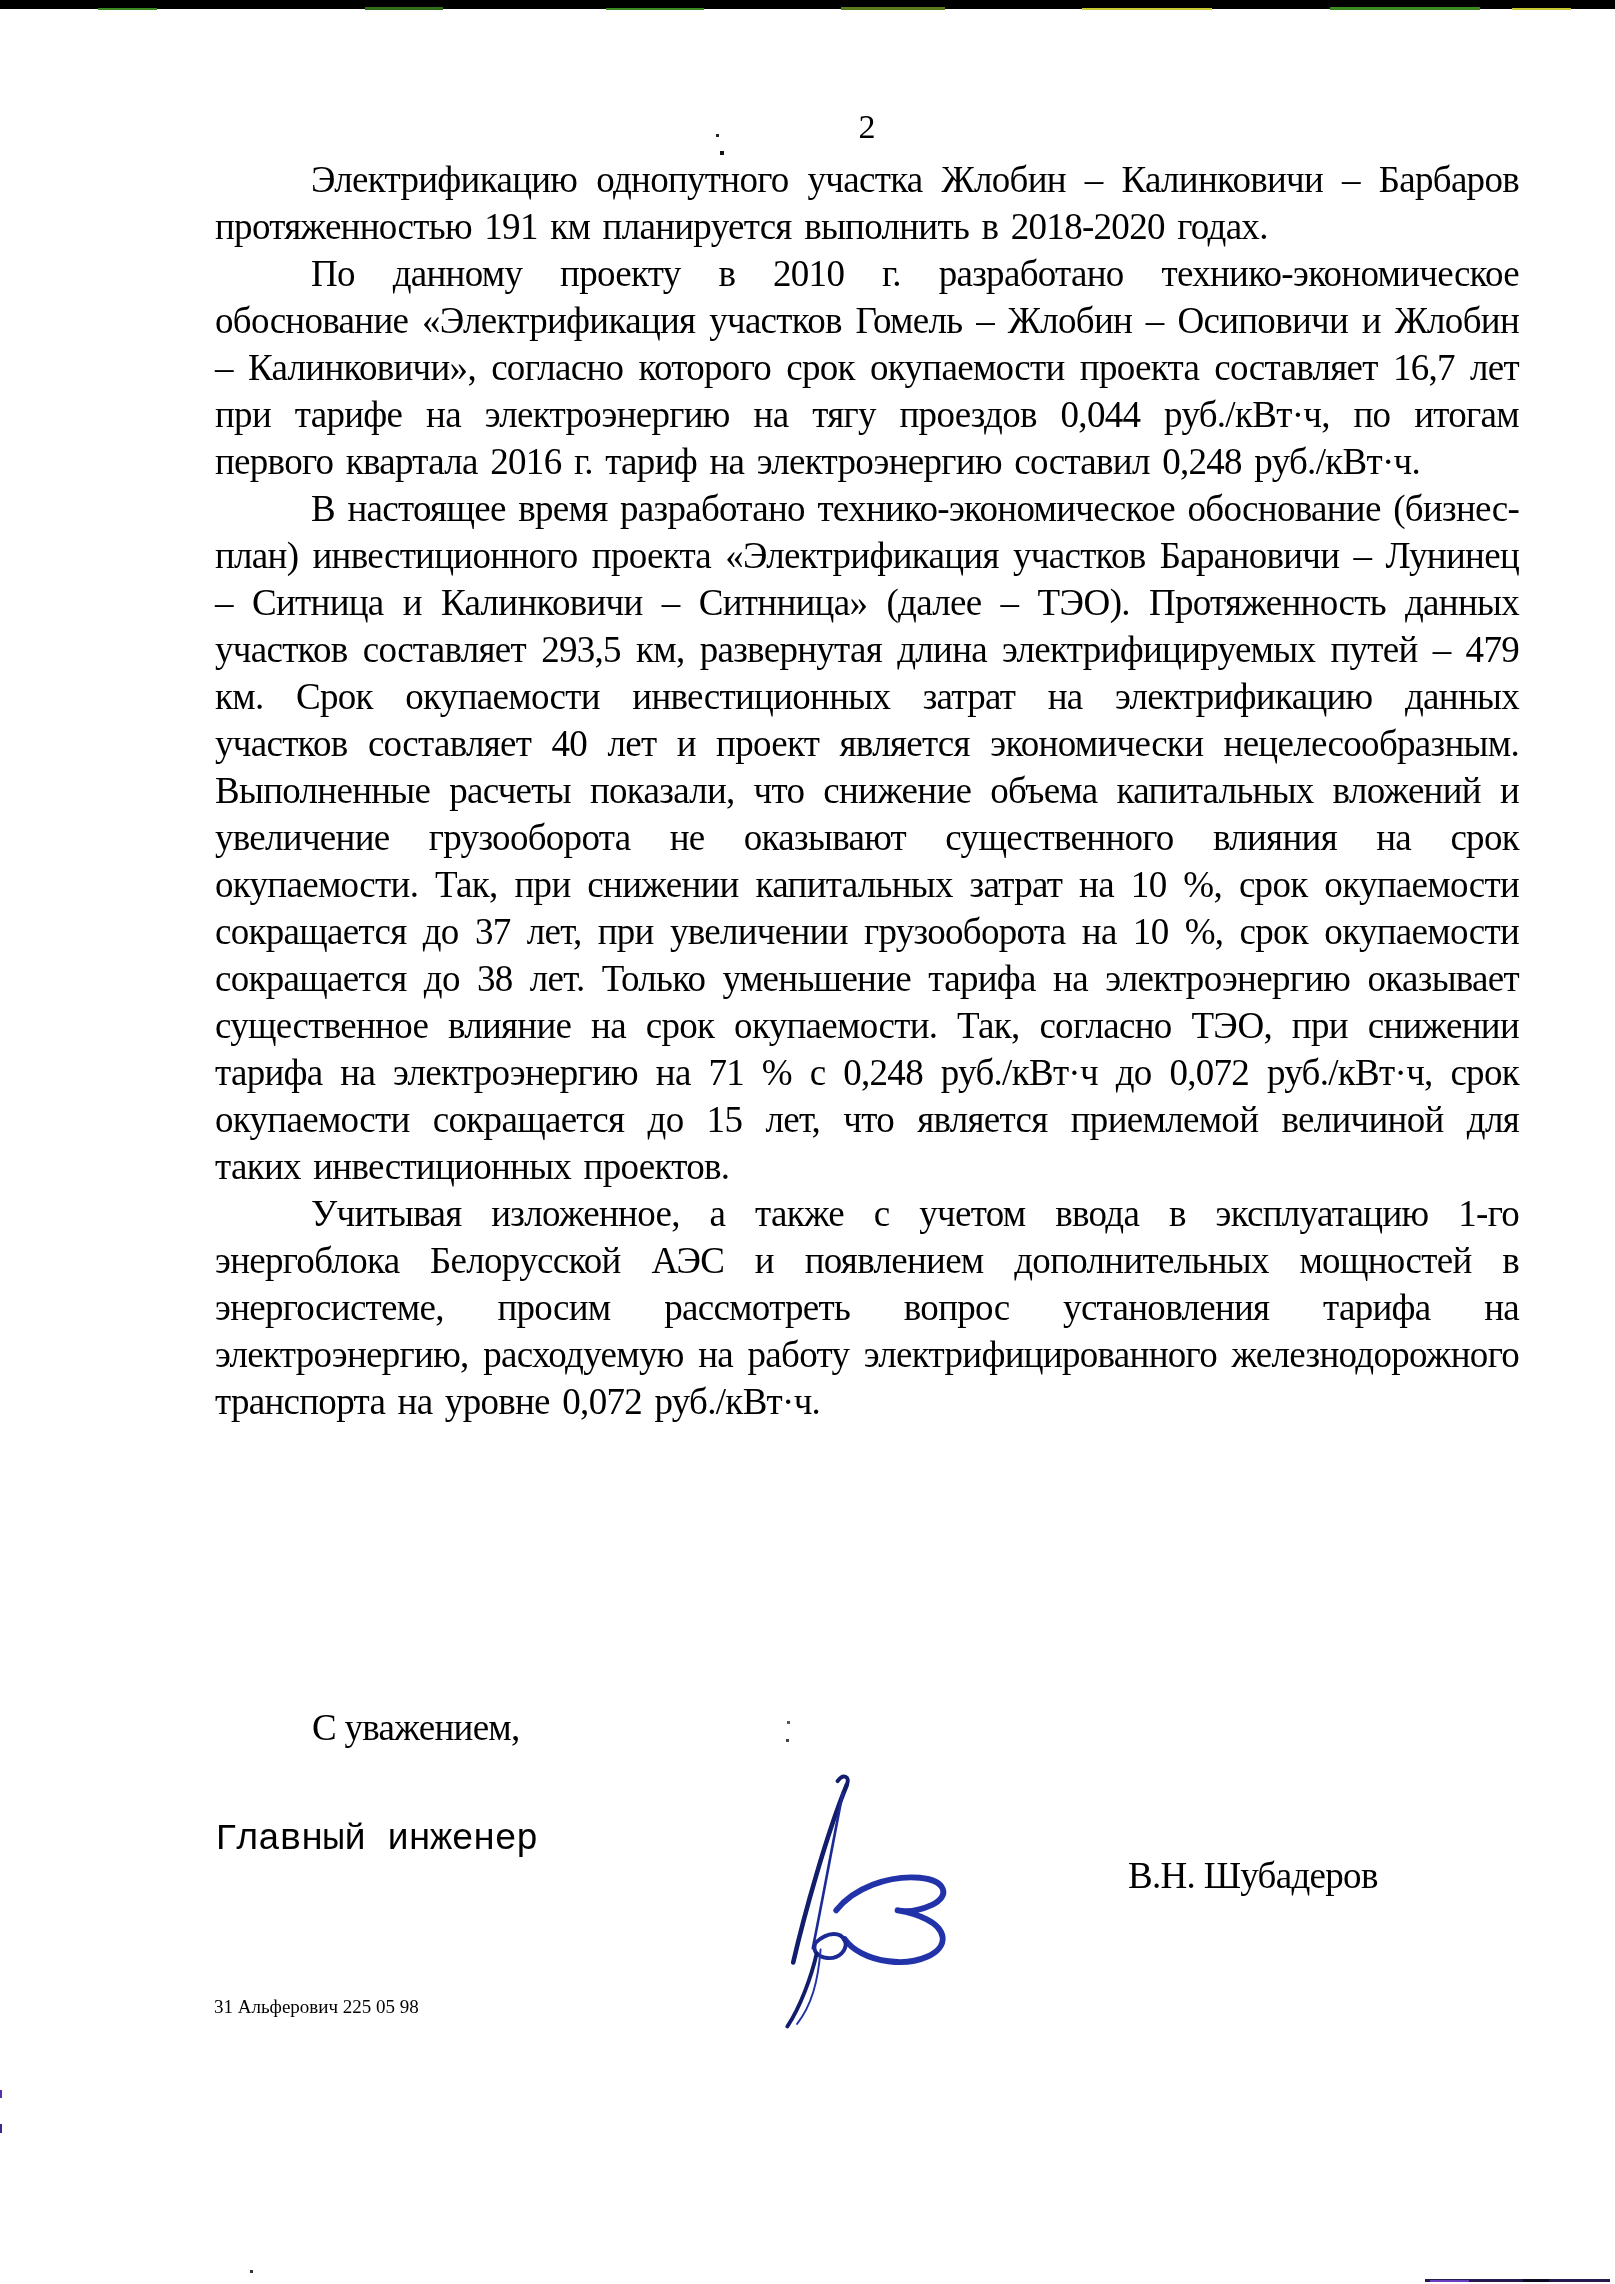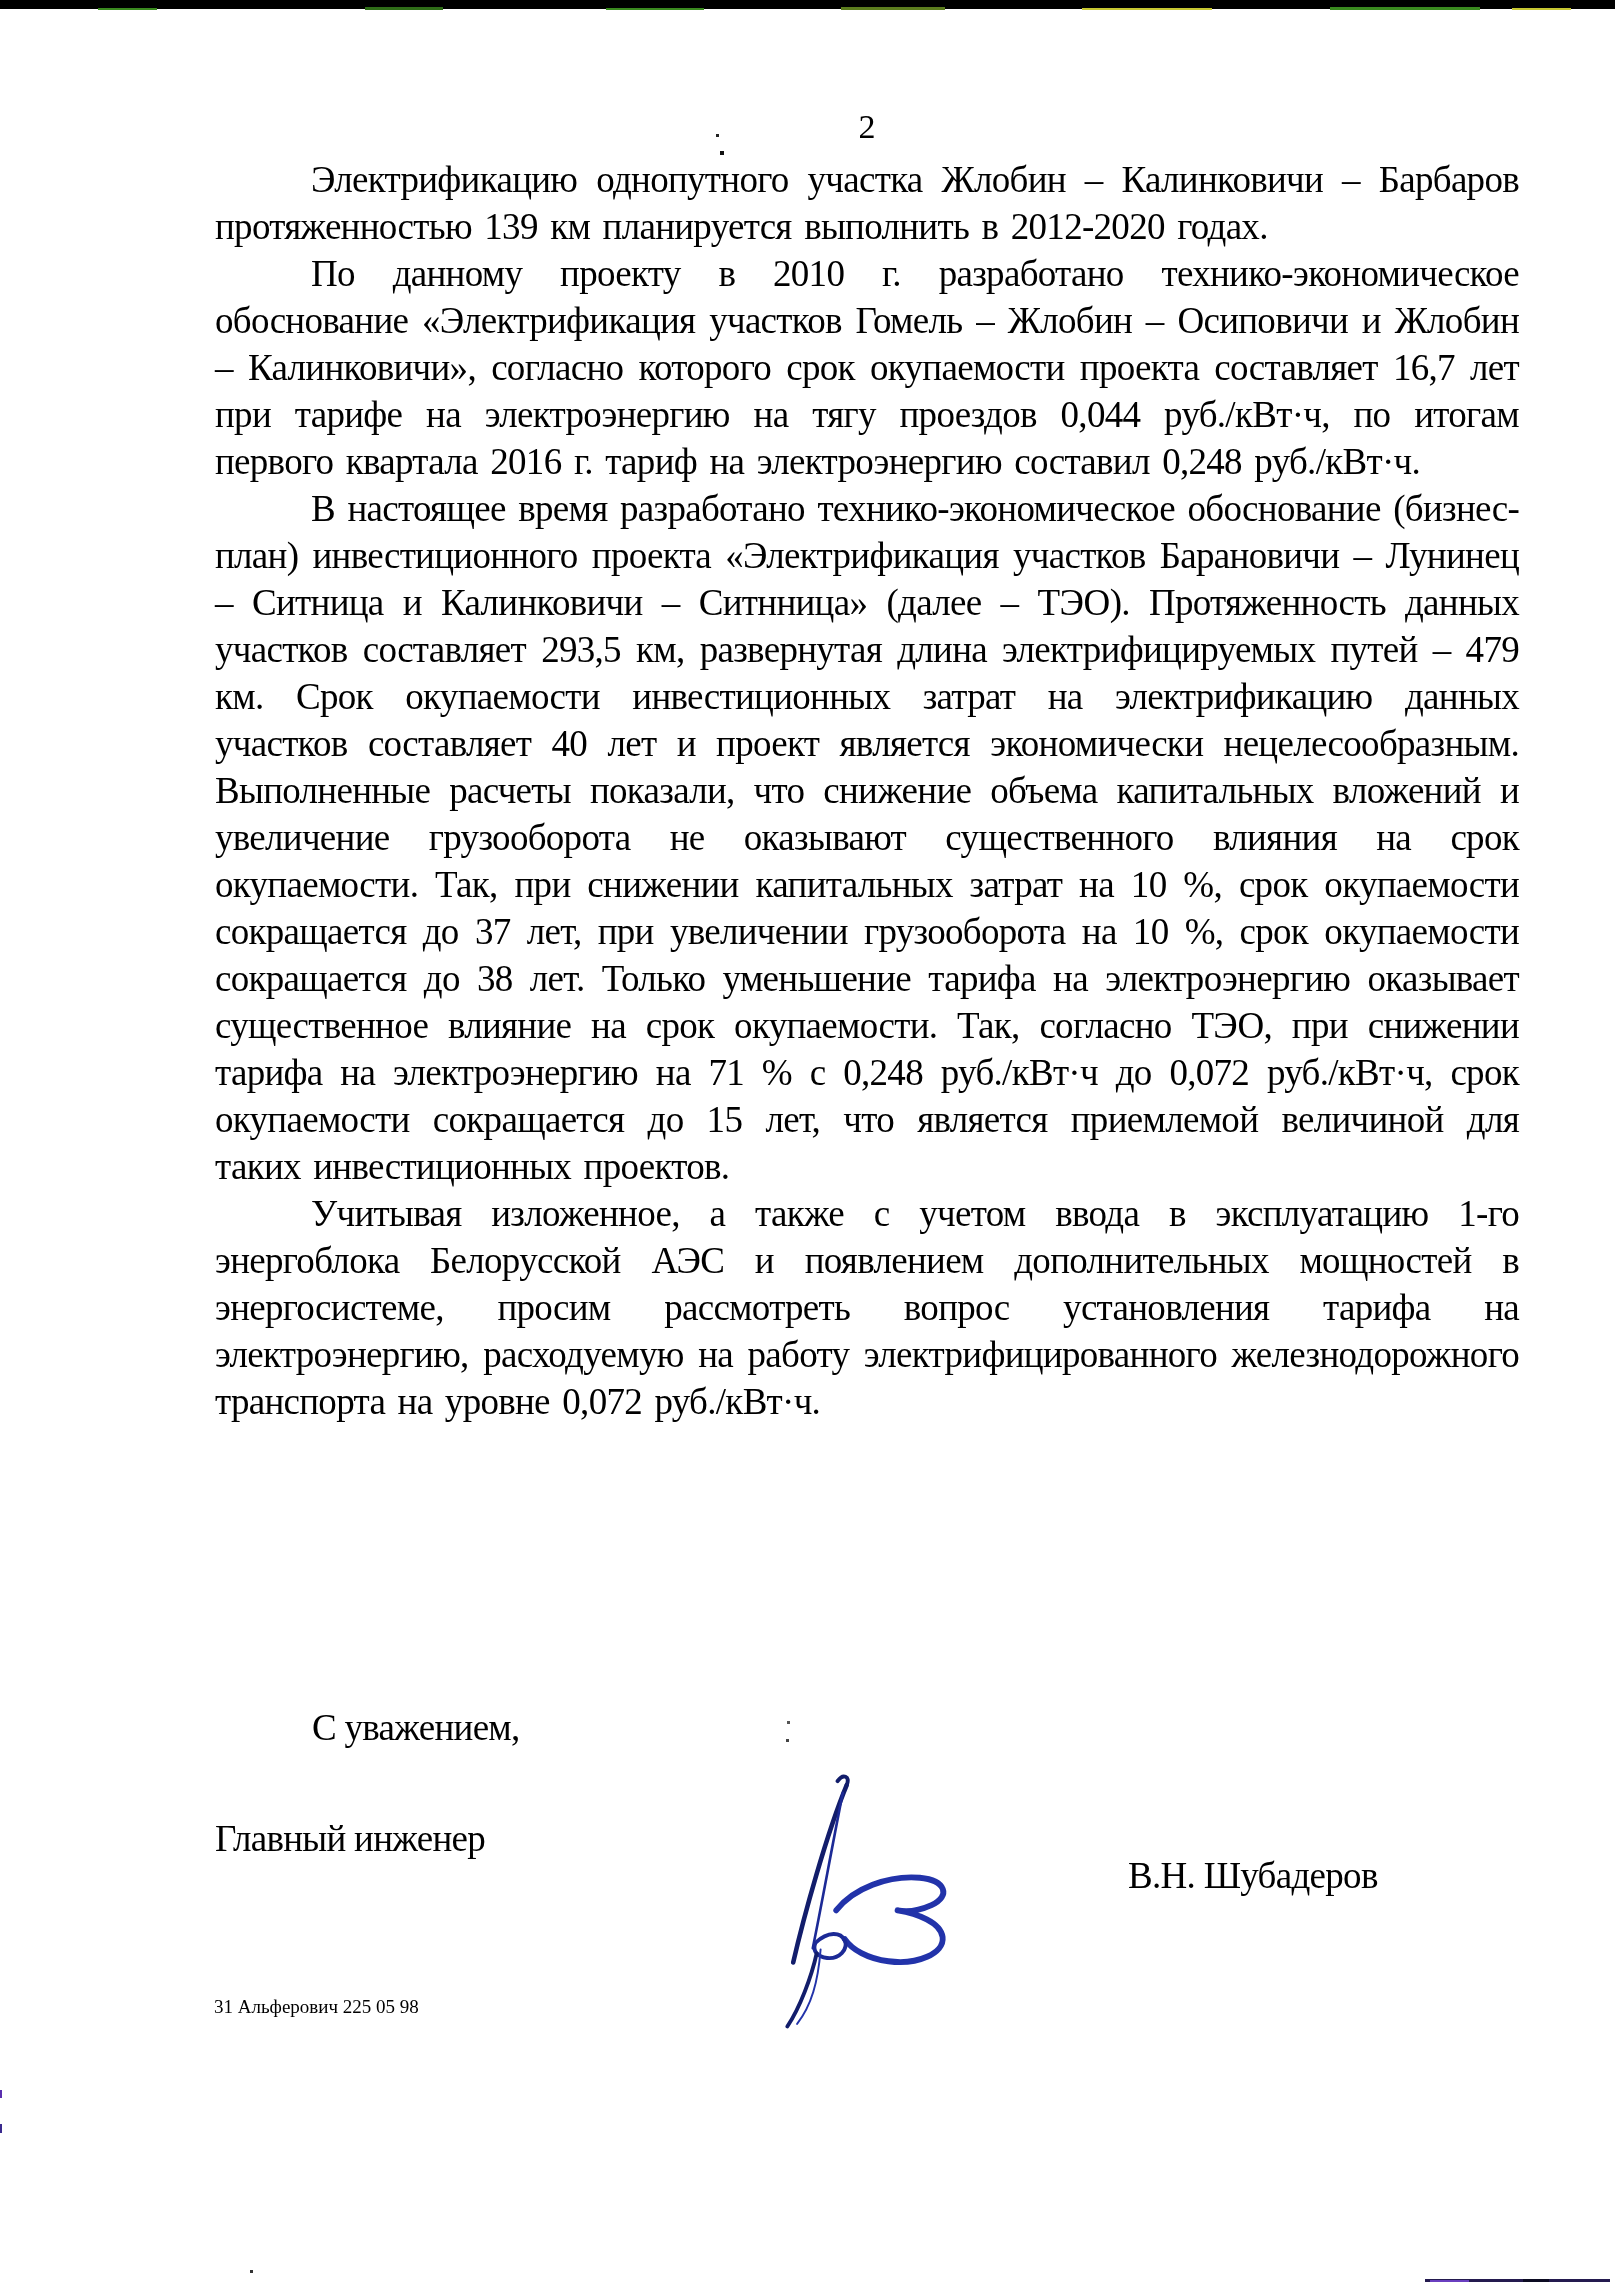--- a/index.html
+++ b/index.html
@@ -28,21 +28,21 @@
     text-align:justify;text-indent:96px;
     letter-spacing:-0.7px;
     word-spacing:3.9px;
   }
   .salutation{
     position:absolute;left:312px;top:1708px;
     font-size:37px;line-height:39px;letter-spacing:-0.7px;text-align:center;
   }
   .signer-title{
     position:absolute;left:215px;top:1820px;
-    font-size:37px;line-height:38px;letter-spacing:-0.7px;
+    font-size:37px;line-height:38px;letter-spacing:-0.7px;font-family:Liberation Mono, monospace;
   }
   .signer-name{
     position:absolute;left:1128px;top:1856px;
     font-size:37px;line-height:39px;letter-spacing:-0.7px;
   }
   .footer-ref{
     position:absolute;left:214px;top:1992px;
     font-size:19px;line-height:29px;
   }
   .signature{
@@ -77,21 +77,21 @@
   <div class="speck" style="left:720px;top:151px;width:3.9px;height:3.9px;background:#111;"></div>
   <div class="speck" style="left:787px;top:1721px;width:2.6px;height:2.6px;background:#555;"></div>
   <div class="speck" style="left:786px;top:1739px;width:3.3px;height:3.3px;background:#444;"></div>
   <div class="speck" style="left:250px;top:2270px;width:3.3px;height:3.3px;background:#333;"></div>
   <div class="speck" style="left:0px;top:2090px;width:2px;height:7.8px;background:#5a2fae;"></div>
   <div class="speck" style="left:0px;top:2124px;width:2px;height:9px;background:#3a2a8e;"></div>
 
   <div class="page-number">2</div>
 
   <div class="body-text">
-    <p>Электрификацию однопутного участка Жлобин – Калинковичи – Барбаров протяженностью 139 км планируется выполнить в 2012-2020 годах.</p>
+    <p>Электрификацию однопутного участка Жлобин – Калинковичи – Барбаров протяженностью 191 км планируется выполнить в 2018-2020 годах.</p>
     <p>По данному проекту в 2010 г. разработано технико-экономическое обоснование «Электрификация участков Гомель – Жлобин – Осиповичи и Жлобин – Калинковичи», согласно которого срок окупаемости проекта составляет 16,7 лет при тарифе на электроэнергию на тягу проездов 0,044 руб./кВт·ч, по итогам первого квартала 2016 г. тариф на электроэнергию составил 0,248 руб./кВт·ч.</p>
     <p>В настоящее время разработано технико-экономическое обоснование (бизнес-план) инвестиционного проекта «Электрификация участков Барановичи – Лунинец – Ситница и Калинковичи – Ситнница» (далее – ТЭО). Протяженность данных участков составляет 293,5 км, развернутая длина электрифицируемых путей – 479 км. Срок окупаемости инвестиционных затрат на электрификацию данных участков составляет 40 лет и проект является экономически нецелесообразным. Выполненные расчеты показали, что снижение объема капитальных вложений и увеличение грузооборота не оказывают существенного влияния на срок окупаемости. Так, при снижении капитальных затрат на 10 %, срок окупаемости сокращается до 37 лет, при увеличении грузооборота на 10 %, срок окупаемости сокращается до 38 лет. Только уменьшение тарифа на электроэнергию оказывает существенное влияние на срок окупаемости. Так, согласно ТЭО, при снижении тарифа на электроэнергию на 71 % с 0,248 руб./кВт·ч до 0,072 руб./кВт·ч, срок окупаемости сокращается до 15 лет, что является приемлемой величиной для таких инвестиционных проектов.</p>
     <p>Учитывая изложенное, а также с учетом ввода в эксплуатацию 1-го энергоблока Белорусской АЭС и появлением дополнительных мощностей в энергосистеме, просим рассмотреть вопрос установления тарифа на электроэнергию, расходуемую на работу электрифицированного железнодорожного транспорта на уровне 0,072 руб./кВт·ч.</p>
   </div>
 
   <div class="salutation">С уважением,</div>
 
   <div class="signer-title">
     <div>Главный инженер</div>
   </div>

